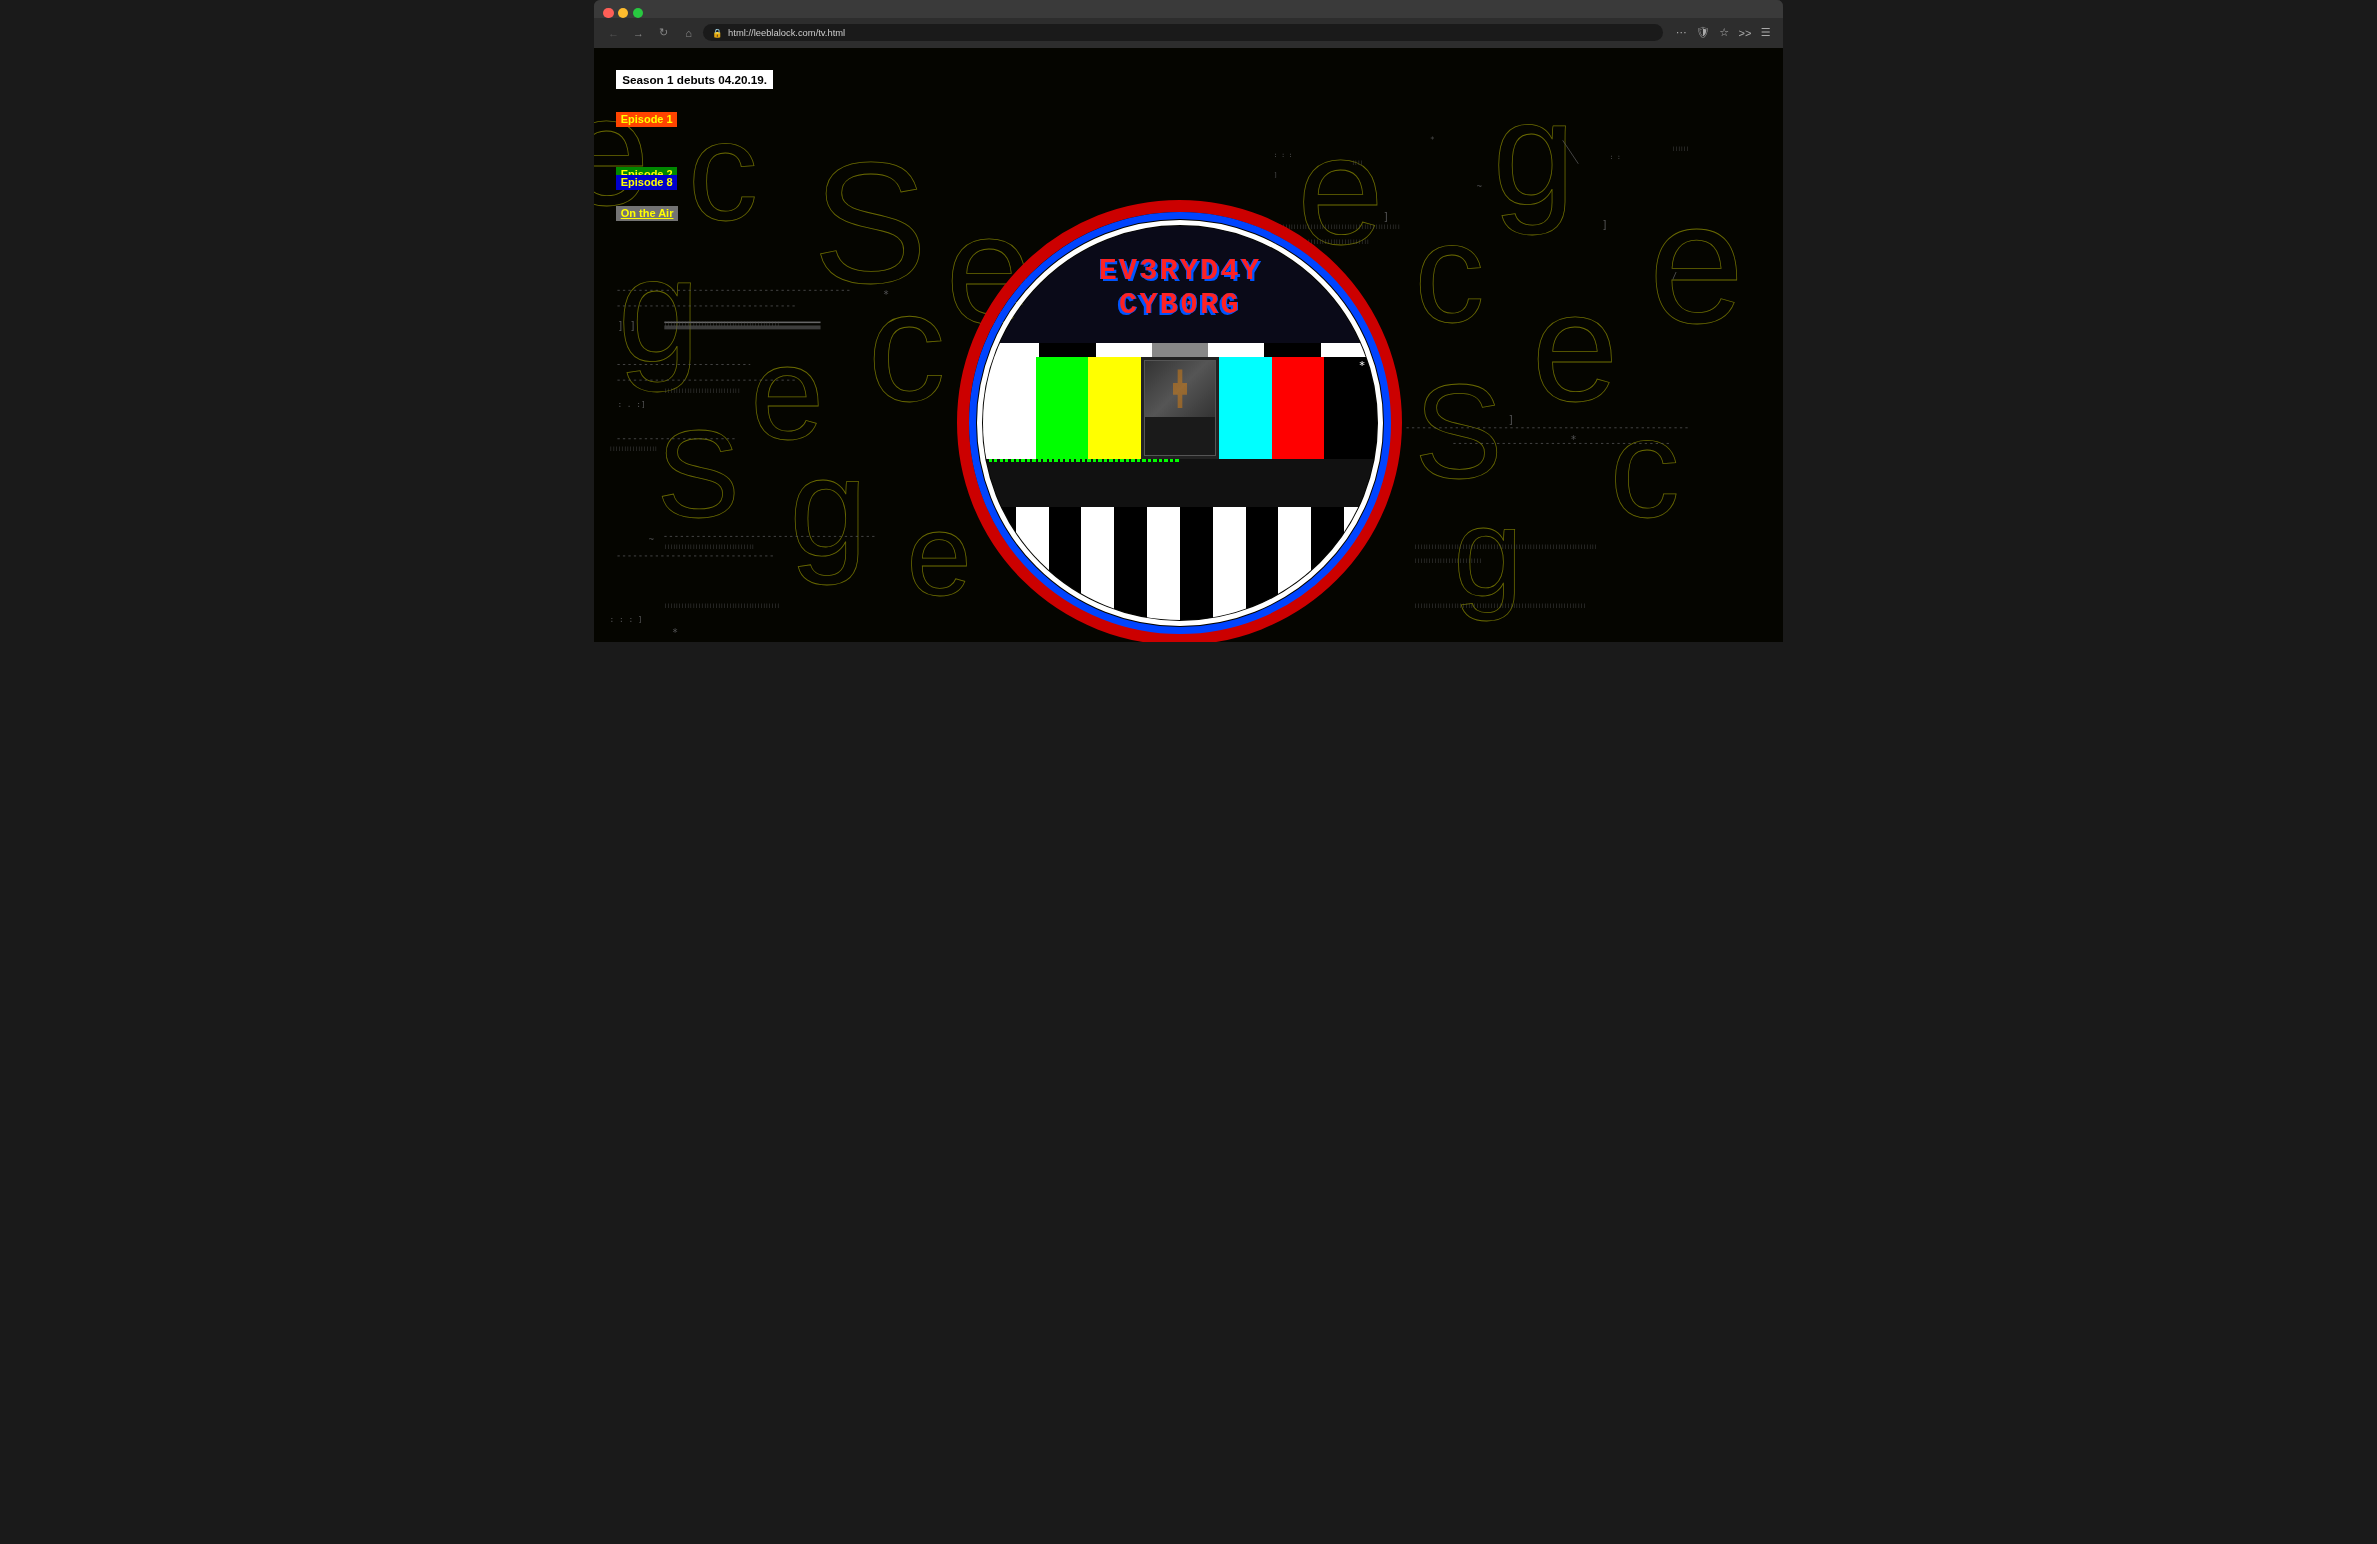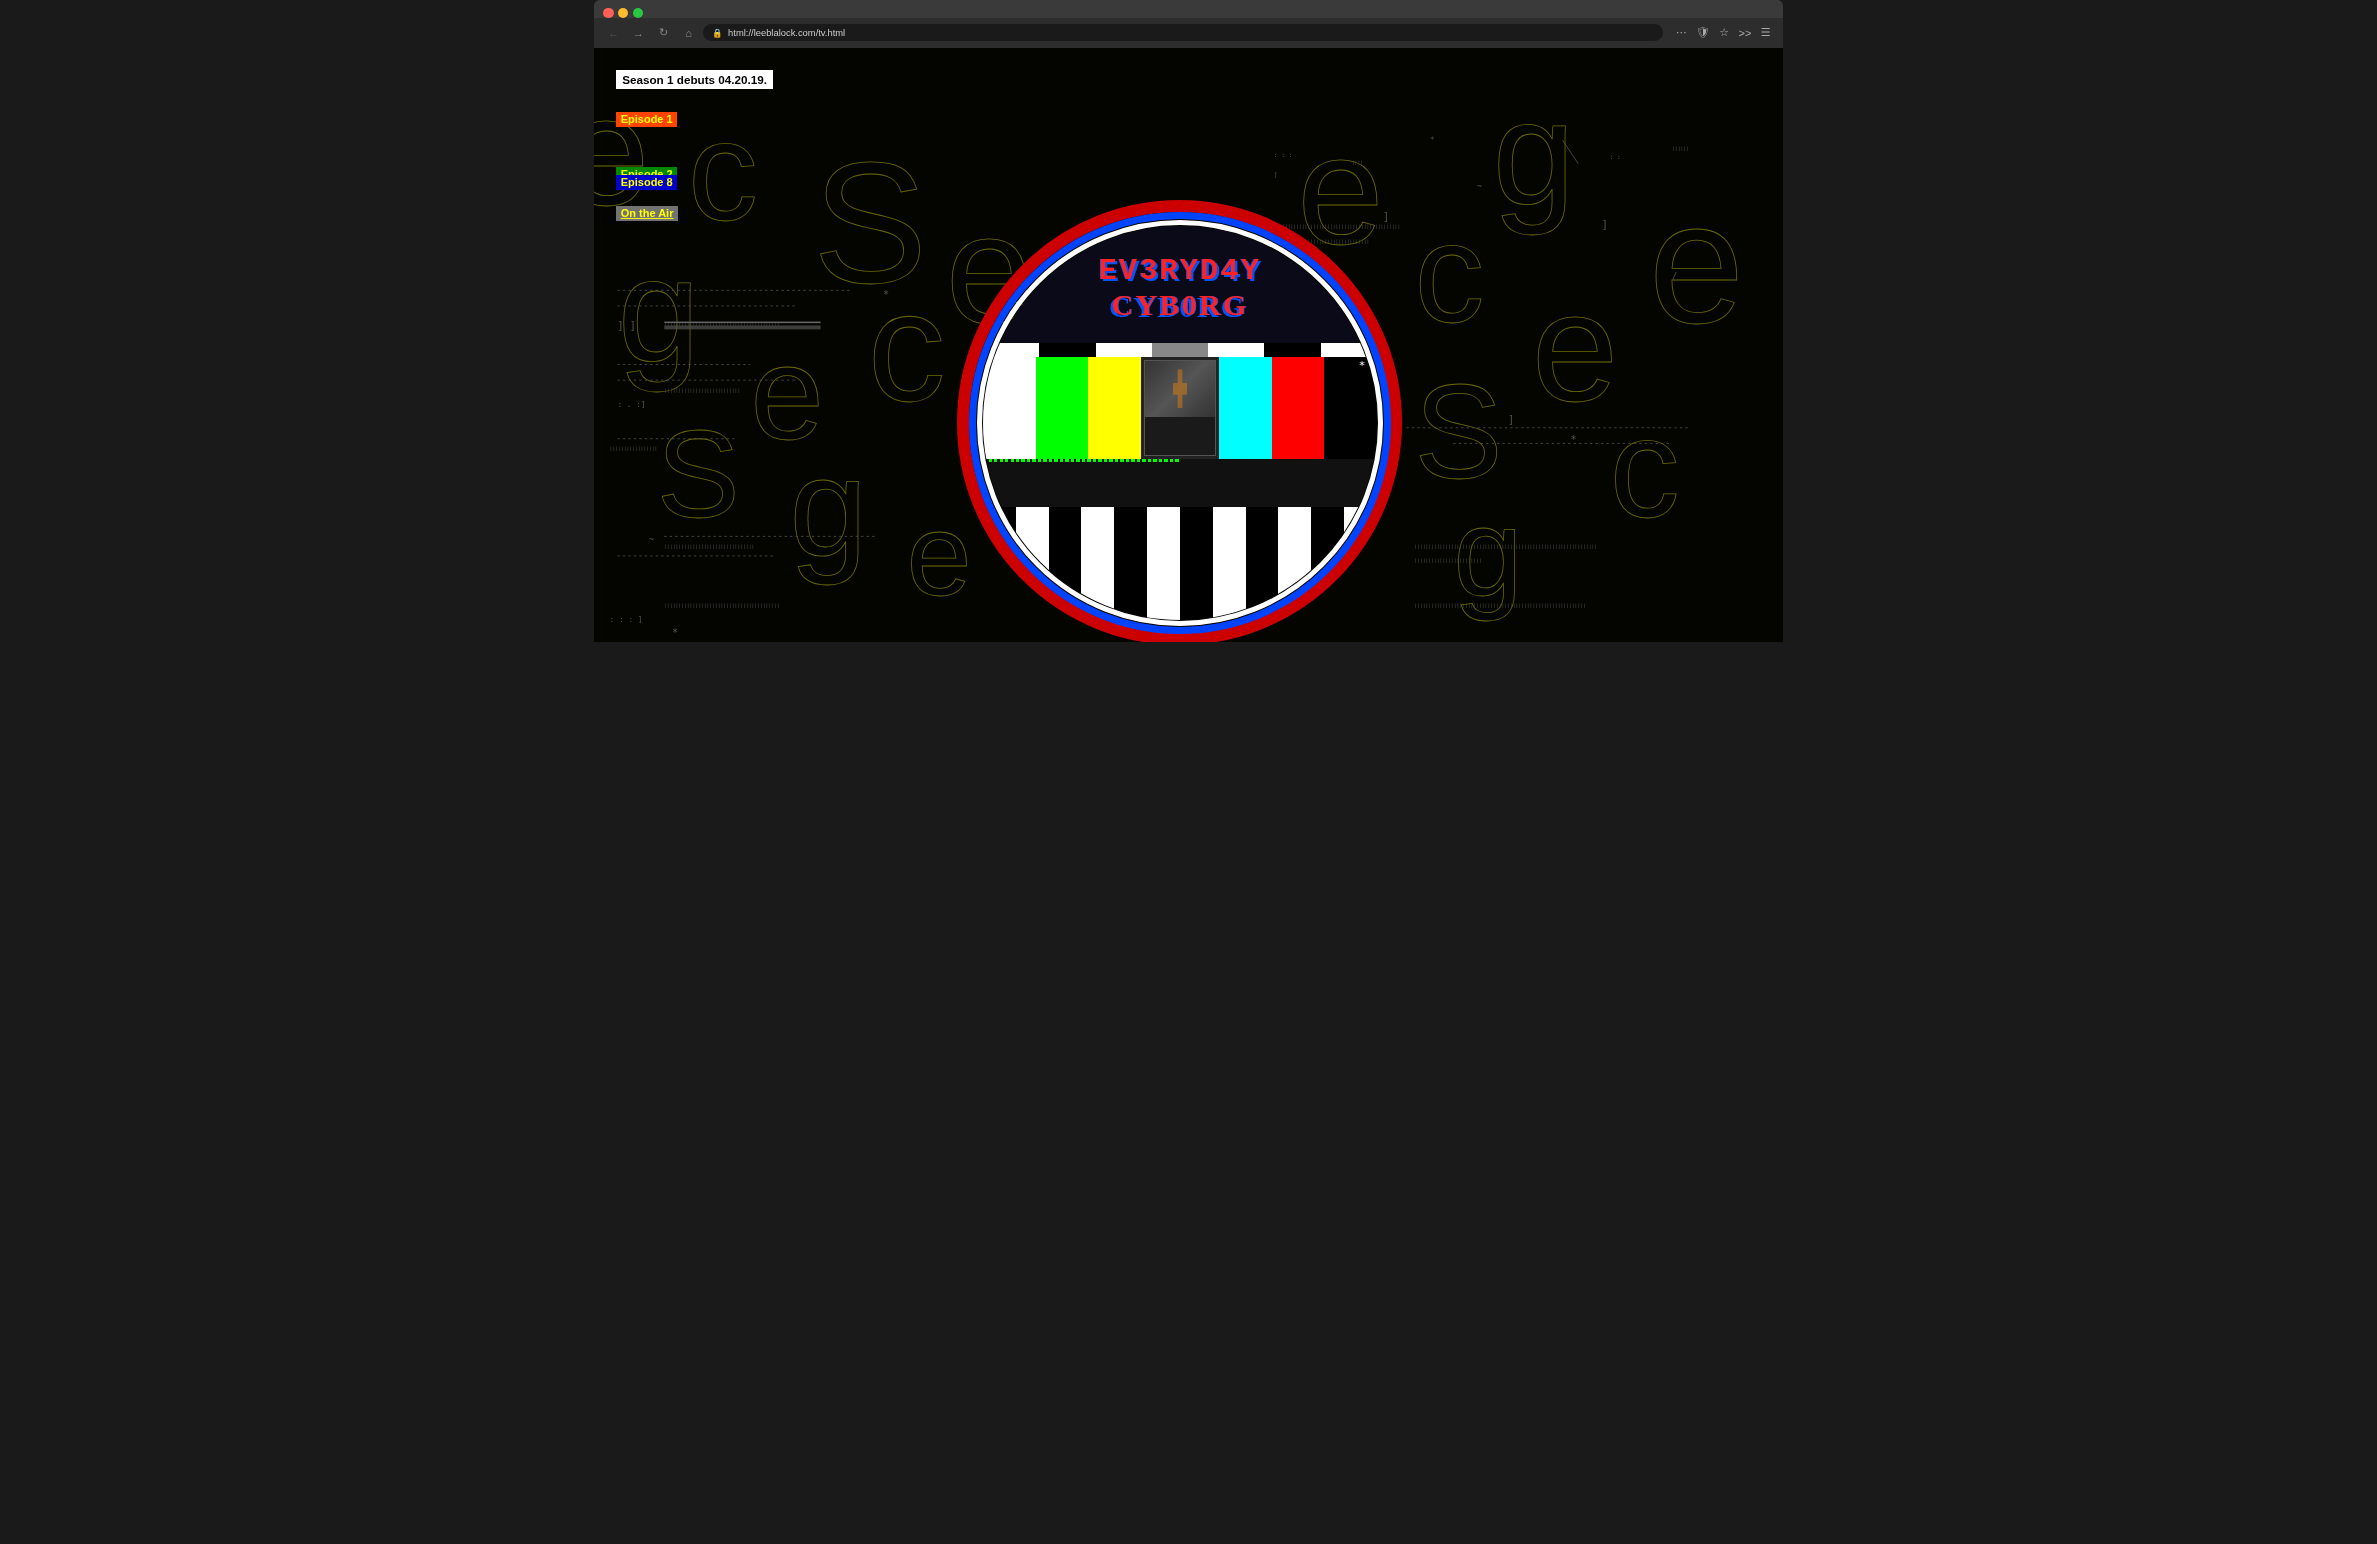--- a/index.html
+++ b/index.html
@@ -241,21 +241,21 @@
       <div style="position:absolute;top:152px;left:363px;width:445px;height:445px;border-radius:50%;border:12.5px solid #cc0000;z-index:3;"></div>
 
       <div style="position:absolute;top:164px;left:375px;width:422px;height:422px;border-radius:50%;border:7.8px solid #0044ff;z-index:4;"></div>
 
       <div style="position:absolute;top:172px;left:383px;width:406px;height:406px;border-radius:50%;border:5.5px solid #ffffff;z-index:5;"></div>
 
       <div style="position:absolute;top:178px;left:389px;width:394px;height:394px;border-radius:50%;overflow:hidden;background:#111;z-index:6;">
 
         <div style="position:absolute;top:0;left:0;width:100%;height:125px;background:#0a0a18;display:flex;flex-direction:column;align-items:center;justify-content:center;z-index:7;">
           <div style="font-size:30px;font-weight:bold;font-family:Liberation Mono, monospace;color:#ff2222;text-shadow:2.3px 1.6px 0 #0055ff,-0.8px 0 0 #0055ff;letter-spacing:2.3px;">EV3RYD4Y</div>
-          <div style="font-size:30px;font-weight:bold;font-family:Liberation Serif, serif;color:#ff2222;text-shadow:-2.3px 1.6px 0 #0055ff,0.8px 0 0 #0055ff;letter-spacing:2.3px;">CYB0RG</div>
+          <div style="font-size:30px;font-weight:bold;font-family:Liberation Mono, monospace;color:#ff2222;text-shadow:-2.3px 1.6px 0 #0055ff,0.8px 0 0 #0055ff;letter-spacing:2.3px;">CYB0RG</div>
         </div>
 
         <div style="position:absolute;top:117px;left:0;width:100%;height:14px;display:flex;z-index:8;">
           <div style="flex:1;background:#fff;"></div>
           <div style="flex:1;background:#000;"></div>
           <div style="flex:1;background:#fff;"></div>
           <div style="flex:1;background:#888;"></div>
           <div style="flex:1;background:#fff;"></div>
           <div style="flex:1;background:#000;"></div>
           <div style="flex:1;background:#fff;"></div>

